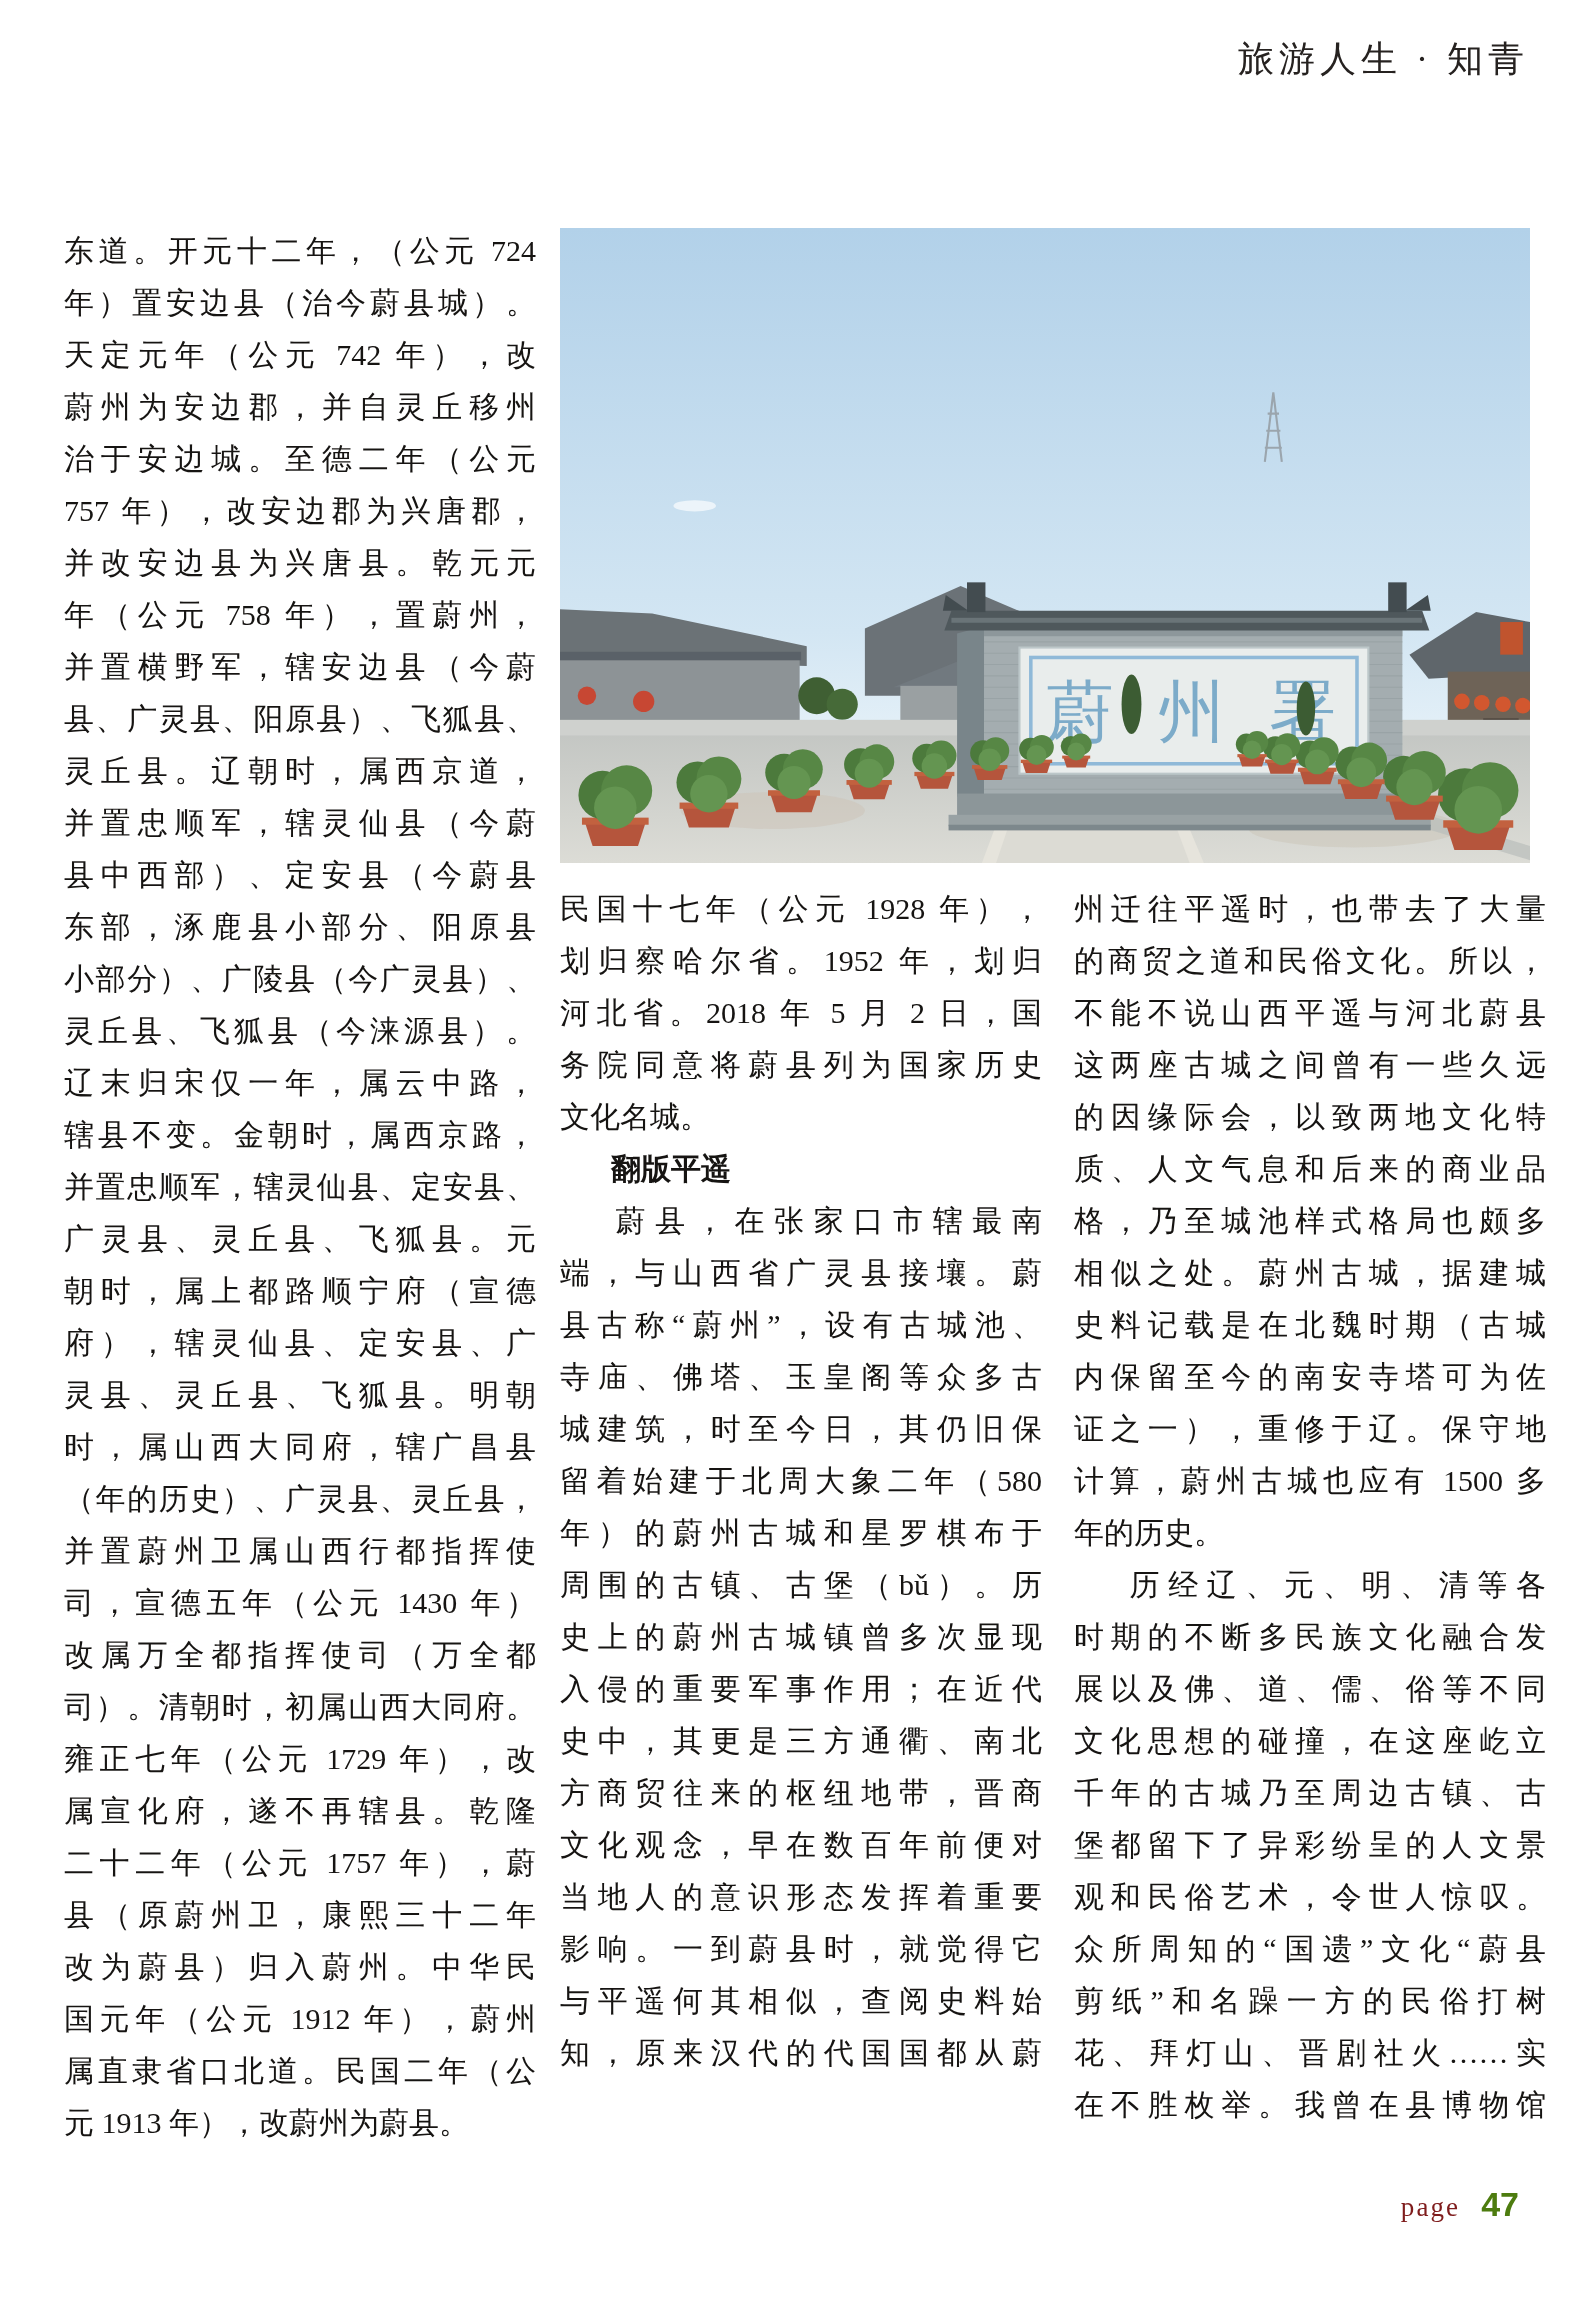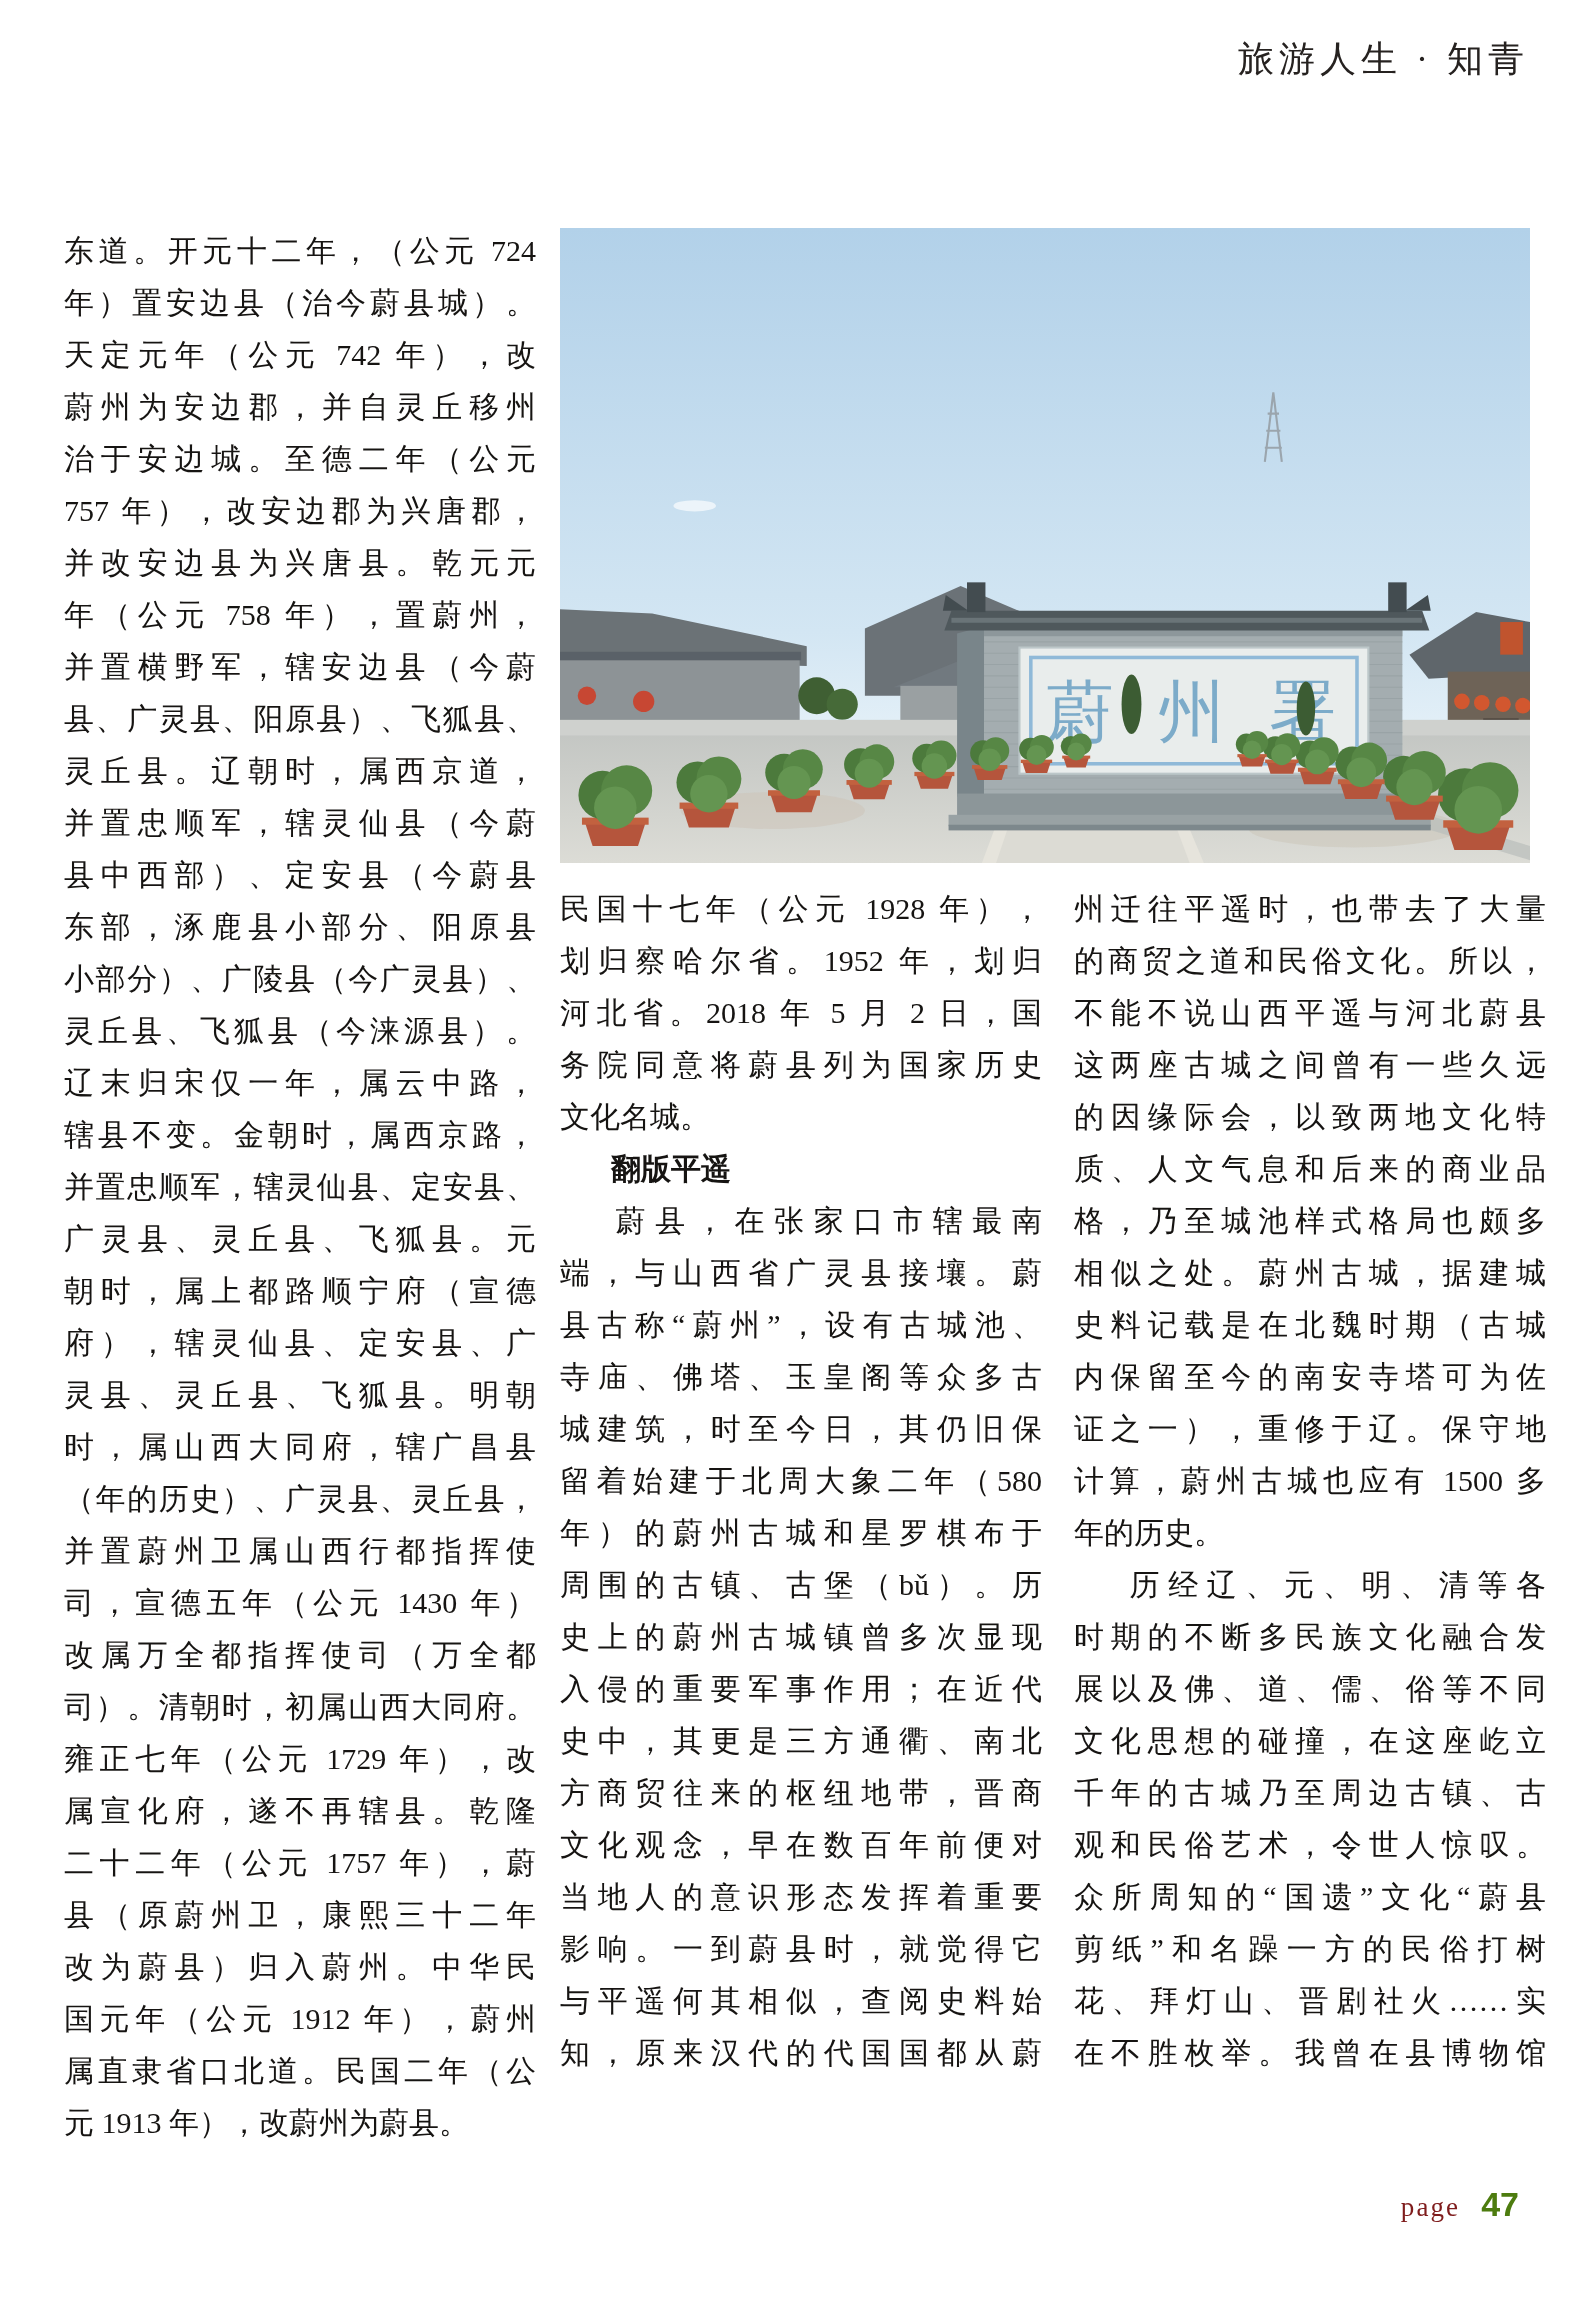--- a/index.html
+++ b/index.html
@@ -315,20 +315,21 @@
       <div class="line">史料记载是在北魏时期（古城</div>
       <div class="line">内保留至今的南安寺塔可为佐</div>
       <div class="line">证之一），重修于辽。保守地</div>
       <div class="line">计算，蔚州古城也应有 1500 多</div>
       <div class="line endline">年的历史。</div>
       <div class="line indent">历经辽、元、明、清等各</div>
       <div class="line">时期的不断多民族文化融合发</div>
       <div class="line">展以及佛、道、儒、俗等不同</div>
       <div class="line">文化思想的碰撞，在这座屹立</div>
       <div class="line">千年的古城乃至周边古镇、古</div>
+      <div class="line">堡都留下了异彩纷呈的人文景</div>
       <div class="line">观和民俗艺术，令世人惊叹。</div>
       <div class="line">众所周知的“国遗”文化“蔚县</div>
       <div class="line">剪纸”和名躁一方的民俗打树</div>
       <div class="line">花、拜灯山、晋剧社火……实</div>
       <div class="line">在不胜枚举。我曾在县博物馆</div>
     </div>
 
   <div class="footer">
     <span class="plabel">page</span>
     <span class="pnum">47</span>

